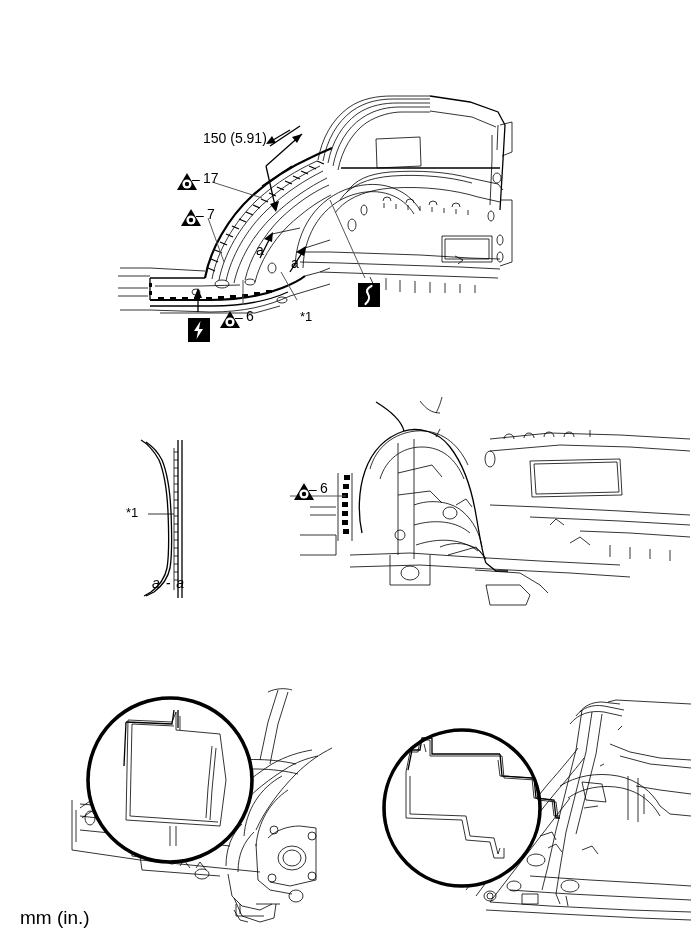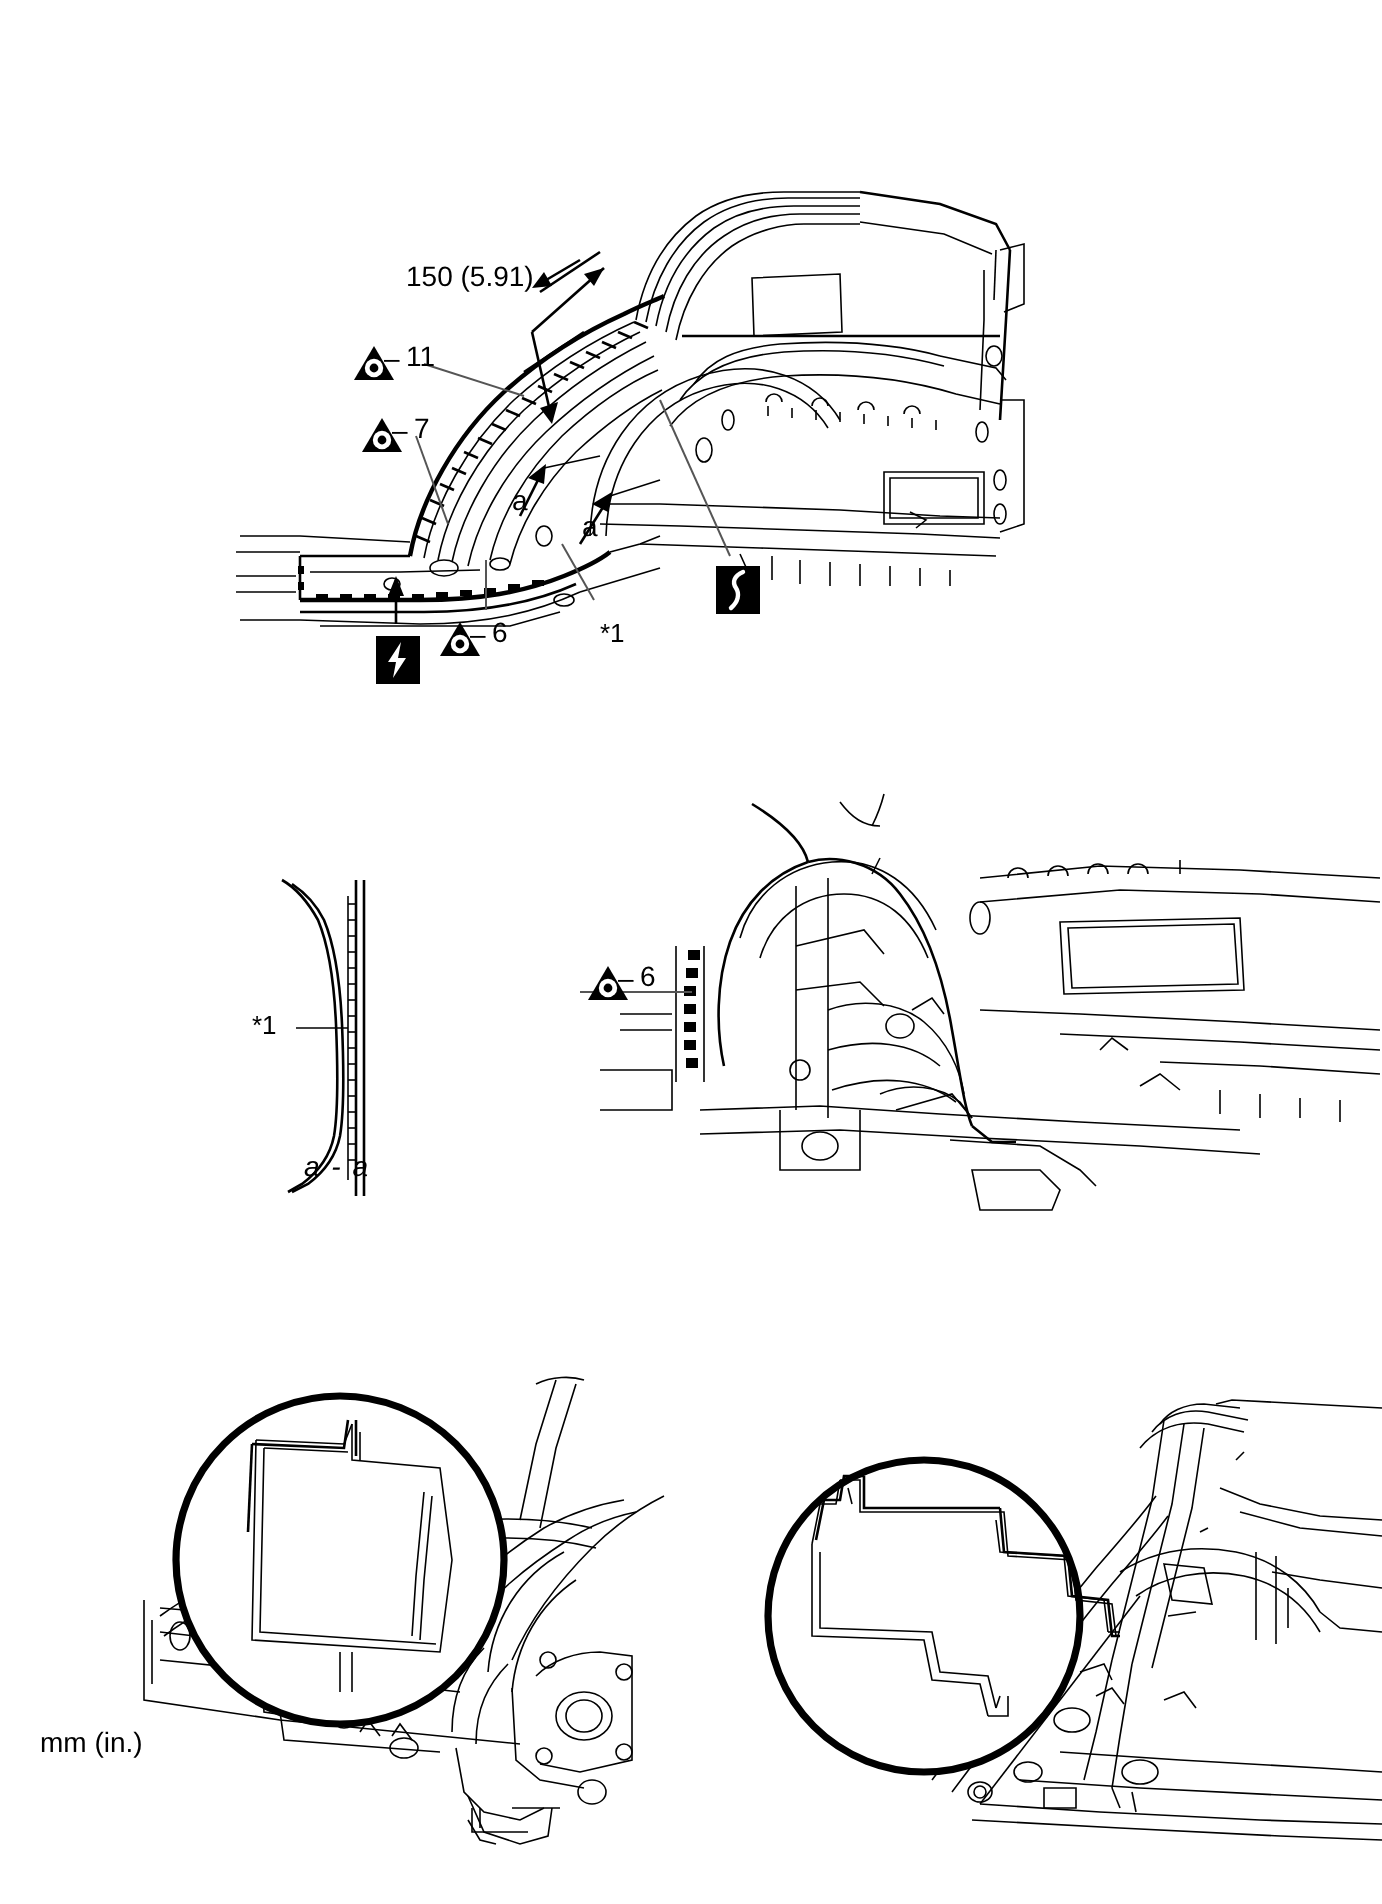--- a/index.html
+++ b/index.html
@@ -235,21 +235,21 @@
 
     
     <div class="sym" style="left:176px;top:170px;width:60px;height:22px;">
       <svg width="60" height="22" viewBox="0 0 60 22">
         <polygon class="fillblack" points="11,3 21,20 1,20"></polygon>
         <circle cx="11" cy="14" r="4.6" fill="#fff"></circle>
         <circle cx="11" cy="14" r="2.2" fill="#000"></circle>
       </svg>
     </div>
     <div class="lbl" style="left:192px;top:172px;">–</div>
-    <div class="lbl" style="left:203px;top:171px;">11</div>
+    <div class="lbl" style="left:203px;top:171px;">17</div>
 
     
     <div class="sym" style="left:180px;top:206px;width:60px;height:22px;">
       <svg width="60" height="22" viewBox="0 0 60 22">
         <polygon class="fillblack" points="11,3 21,20 1,20"></polygon>
         <circle cx="11" cy="14" r="4.6" fill="#fff"></circle>
         <circle cx="11" cy="14" r="2.2" fill="#000"></circle>
       </svg>
     </div>
     <div class="lbl" style="left:196px;top:208px;">–</div>
@@ -571,15 +571,15 @@
         <path d="M184 126 L 190 126"></path>
       </g>
       <g class="ink med">
         <path d="M38 80 L 42 60 L 50 60 L 52 48 L 62 48"></path>
         <path d="M62 48 L 62 64 L 130 64"></path>
         <path d="M130 64 L 132 86 L 164 88 L 166 108 L 184 110 L 186 128 L 190 128"></path>
       </g>
     </svg>
   </div>
 
-  <div class="lbl" style="left:20px;top:864px;font-size:14px;">mm (in.)</div>
+  <div class="lbl" style="left:20px;top:908px;font-size:19px;">mm (in.)</div>
 
 </div>
 
 </body></html>

